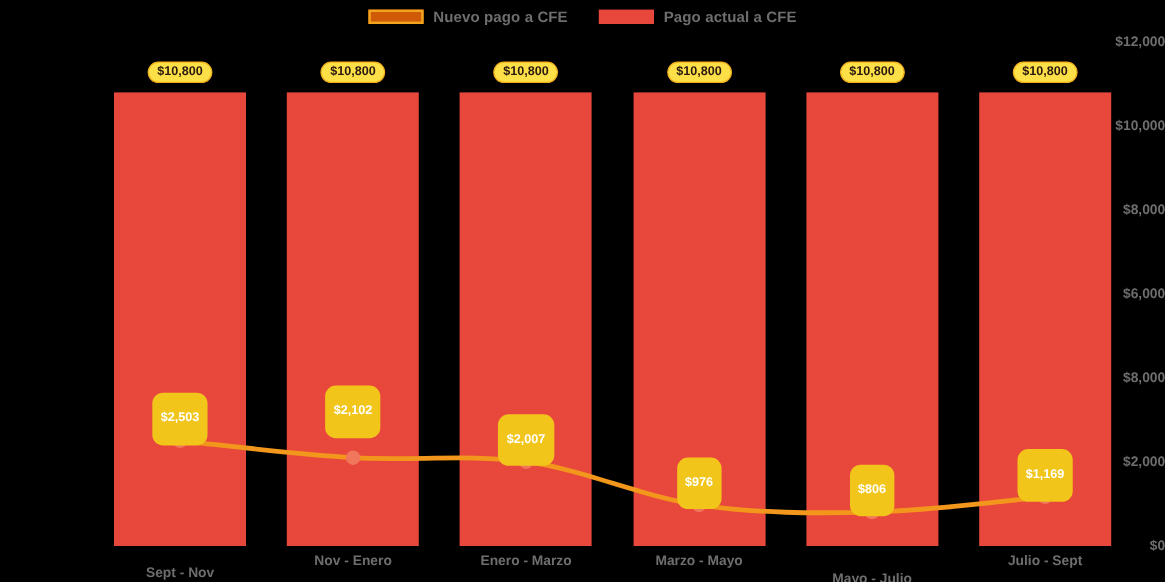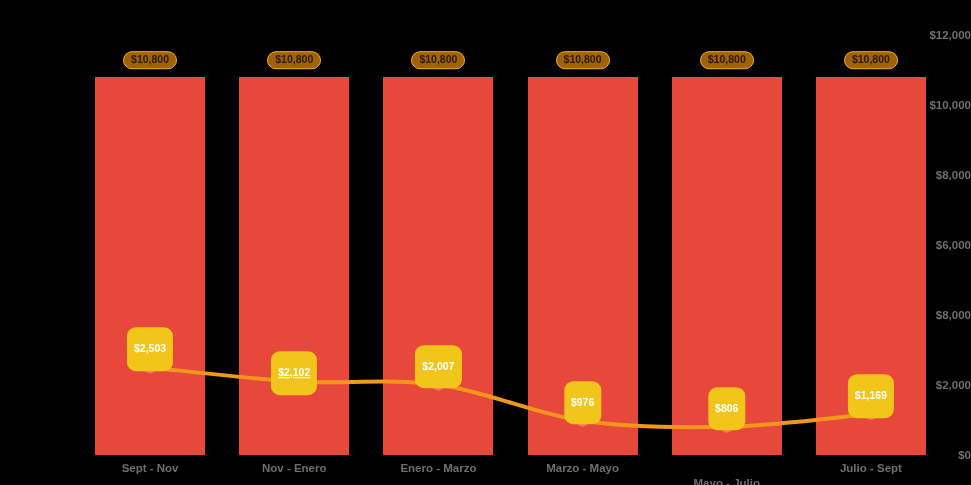--- a/index.html
+++ b/index.html
@@ -87,21 +87,21 @@
     transform: translateX(-50%);
     white-space: nowrap;
   }
   .bar {
     position: absolute;
     background: #E8483B;
   }
   .bar-label {
     position: absolute;
     transform: translate(-50%, -50%);
-    background: #a16207;
+    background: #fde047;
     border: 1.5px solid #F2B01C;
     border-radius: 9px;
     color: #2B1A10;
     font-size: 10.5px;
     font-weight: bold;
     padding: 2px 7px;
     white-space: nowrap;
     line-height: 1.1;
     text-align: right;
   }
@@ -124,20 +124,30 @@
     width: 971px;
     height: 485px;
     pointer-events: none;
   }
 </style>
 </head>
 <body>
 
 <div id="chart-root">
 
+  <div id="legend">
+    <div class="legend-item">
+      <span class="legend-swatch line-swatch"></span>
+      <span class="legend-label">Nuevo pago a CFE</span>
+    </div>
+    <div class="legend-item">
+      <span class="legend-swatch bar-swatch"></span>
+      <span class="legend-label">Pago actual a CFE</span>
+    </div>
+  </div>
 
   <div id="plot">
     <div id="y-axis">
         <div class="y-tick" style="top: 455px;">$0</div>
         <div class="y-tick" style="top: 385px; text-align: right;">$2,000</div>
         <div class="y-tick" style="top: 315px;">$8,000</div>
         <div class="y-tick" style="top: 245px;">$6,000</div>
         <div class="y-tick" style="top: 175px;">$8,000</div>
         <div class="y-tick" style="top: 105px;">$10,000</div>
         <div class="y-tick" style="top: 35px;">$12,000</div>
@@ -160,28 +170,28 @@
         <circle cx="870.9166666666666" cy="414.085" r="6" fill="#F0765C"></circle>
       </svg>
     <div id="labels-layer">
         <div class="bar-label" style="left: 150.083px; top: 60px;">$10,800</div>
         <div class="bar-label" style="left: 294.25px; top: 60px;">$10,800</div>
         <div class="bar-label" style="left: 438.417px; top: 60px;">$10,800</div>
         <div class="bar-label" style="left: 582.583px; top: 60px;">$10,800</div>
         <div class="bar-label" style="left: 726.75px; top: 60px;">$10,800</div>
         <div class="bar-label" style="left: 870.917px; top: 60px;">$10,800</div>
         <div class="point-label" style="left: 150.083px; top: 349.395px;">$2,503</div>
-        <div class="point-label" style="left: 294.25px; top: 373px; text-decoration: underline;">$2,102</div>
+        <div class="point-label" style="left: 294.25px; top: 343px;">$2,102</div>
         <div class="point-label" style="left: 438.417px; top: 366.755px;">$2,007</div>
         <div class="point-label" style="left: 582.583px; top: 402.84px;">$976</div>
         <div class="point-label" style="left: 726.75px; top: 408.79px;">$806</div>
         <div class="point-label" style="left: 870.917px; top: 396.085px;">$1,169</div>
       </div>
     <div id="x-axis">
-        <div class="x-tick" style="left: 150.083px;">Sept - Nov</div>
+        <div class="x-tick" style="left: 150.083px; margin-top: 10px;">Sept - Nov</div>
         <div class="x-tick" style="left: 294.25px;">Nov - Enero</div>
         <div class="x-tick" style="left: 438.417px;">Enero - Marzo</div>
         <div class="x-tick" style="left: 582.583px;">Marzo - Mayo</div>
         <div class="x-tick" style="left: 726.75px; margin-top: 15px;">Mayo - Julio</div>
         <div class="x-tick" style="left: 870.917px;">Julio - Sept</div>
       </div>
   </div>
 
 </div>
 

